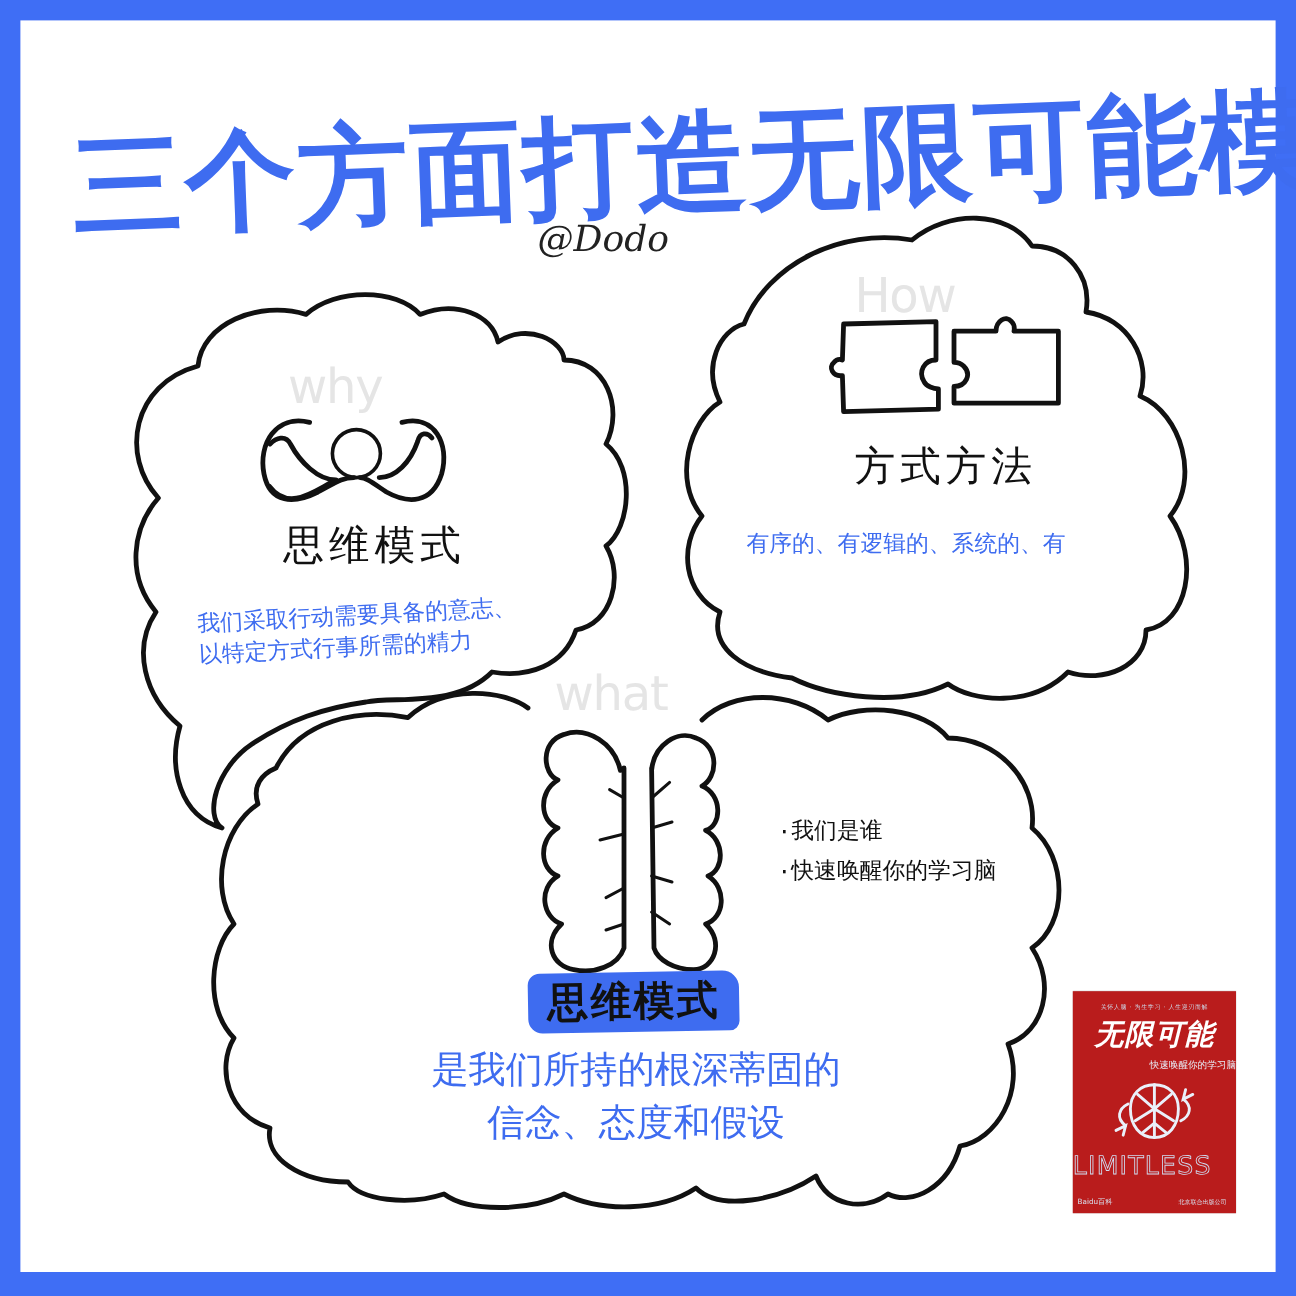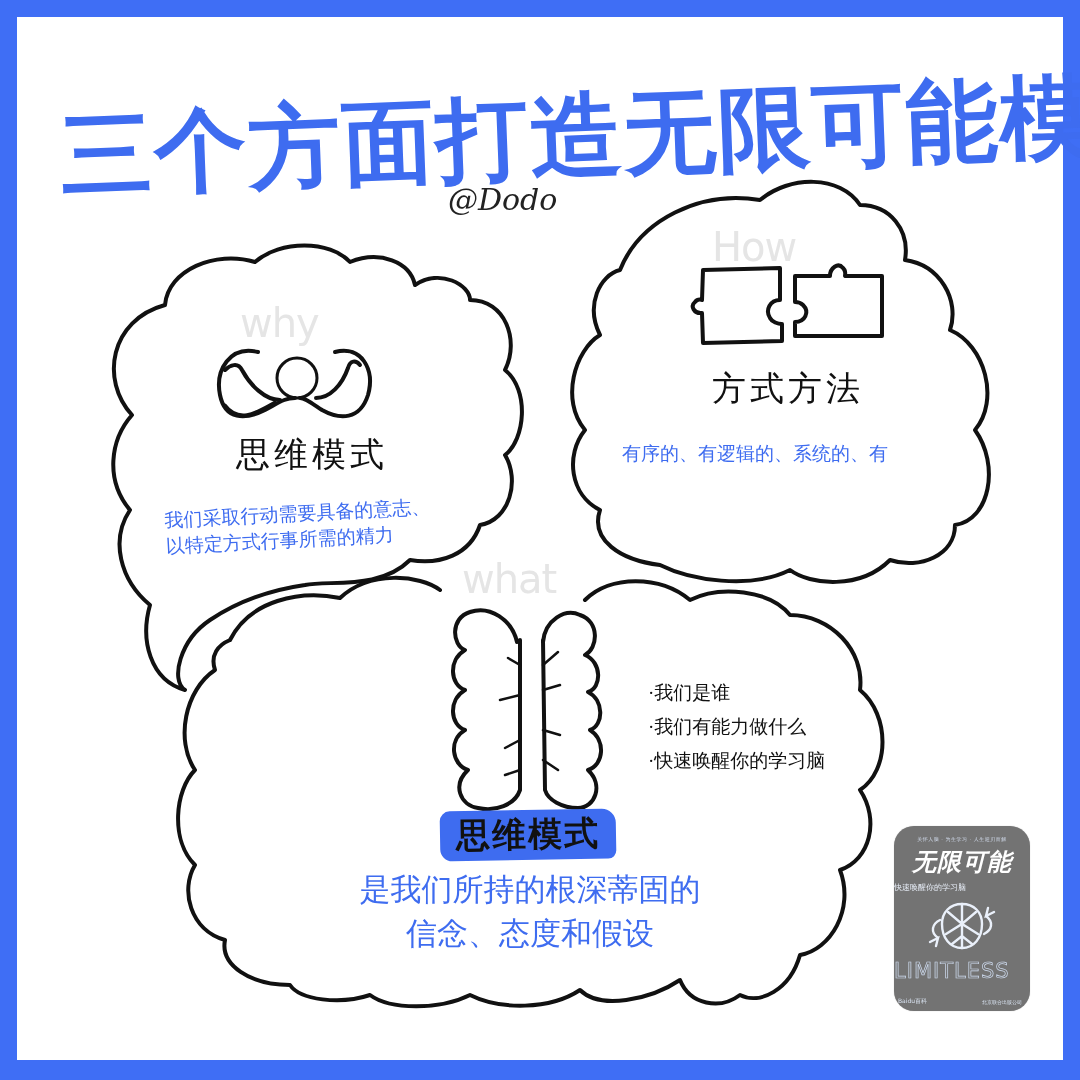--- a/index.html
+++ b/index.html
@@ -5,29 +5,29 @@
   html, body { margin: 0; padding: 0; }
   body { width: 1080px; height: 1080px; background: #3f6ef5; position: relative; overflow: hidden; font-family: "DejaVu Sans", sans-serif; }
   .canvas { position: absolute; left: 17px; top: 17px; width: 1046px; height: 1043px; background: #ffffff; overflow: hidden; }
   .abs { position: absolute; }
   .title { left: 60px; top: 92px; width: 960px; text-align: center; font-family: "DejaVu Sans", sans-serif; font-weight: bold; font-size: 92px; letter-spacing: 2px; color: #3e6cf0; transform: rotate(-2.2deg); transform-origin: center; white-space: nowrap; line-height: 1; }
   .author { left: 448px; top: 182px; font-family: "DejaVu Serif", serif; font-size: 30px; color: #222; font-style: italic; }
   svg.art { position: absolute; left: 0; top: 0; width: 1080px; height: 1080px; }
   .eng { font-family: "DejaVu Sans", sans-serif; color: #e5e5e5; font-size: 40px; letter-spacing: -1px; }
   .label-black { font-family: "DejaVu Sans", sans-serif; color: #111; font-size: 34px; letter-spacing: 4px; }
   .desc { font-family: "DejaVu Sans", sans-serif; color: #3e6cf0; font-size: 19px; line-height: 26px; }
-  .bullets { left: 648px; top: 676px; font-family: Liberation Serif, serif; color: #111; font-size: 19px; line-height: 34px; }
+  .bullets { left: 648px; top: 676px; font-family: Liberation Mono, monospace; color: #111; font-size: 19px; line-height: 34px; }
   .bullets div { white-space: nowrap; }
   .banner { left: 440px; top: 810px; width: 176px; height: 50px; background: #3e6cf0; border-radius: 10px 14px 8px 12px; transform: rotate(-1deg); display: flex; align-items: center; justify-content: center; }
   .banner span { color: #111; font-size: 34px; font-family: "DejaVu Sans", sans-serif; letter-spacing: 2px; font-weight: bold; }
-  .what-desc { left: 330px; top: 870px; width: 400px; text-align: center; font-family: Liberation Mono, monospace; color: #3e6cf0; font-size: 31px; line-height: 44px; }
-  .book { left: 894px; top: 826px; width: 136px; height: 185px; background: #737373; color: #fff; box-shadow: 0 0 1px rgba(0,0,0,.3); overflow: hidden; border-radius: 20px; }
+  .what-desc { left: 330px; top: 870px; width: 400px; text-align: center; font-family: Liberation Sans, sans-serif; color: #3e6cf0; font-size: 31px; line-height: 44px; }
+  .book { left: 894px; top: 826px; width: 136px; height: 185px; background: #b91c1c; color: #fff; box-shadow: 0 0 1px rgba(0,0,0,.3); overflow: hidden; }
   .book .tagline { position: absolute; left: 0; right: 0; top: 10px; text-align: center; font-size: 5px; color: #cfd8e8; letter-spacing: 0.5px; }
   .book .btitle { position: absolute; left: 0; right: 0; top: 20px; text-align: center; font-size: 24px; font-weight: bold; font-style: italic; letter-spacing: 1px; }
-  .book .bsub { position: absolute; left: 0; right: 0; top: 56px; text-align: left; font-size: 8px; color: #e8eef8; }
+  .book .bsub { position: absolute; left: 0; right: 0; top: 56px; text-align: right; font-size: 8px; color: #e8eef8; }
   .book .blimit { position: absolute; left: 0; right: 0; top: 133px; text-align: left; font-size: 21px; color: transparent; -webkit-text-stroke: 0.7px #cfdcf0; letter-spacing: 1px; font-family: "DejaVu Sans", sans-serif; }
   .book .bpub { position: absolute; left: 4px; bottom: 5px; font-size: 6px; color: #d8e2f0; }
   .book .bpub2 { position: absolute; right: 8px; bottom: 6px; font-size: 5px; color: #d8e2f0; }
 </style>
 </head>
 <body>
 
 <div class="canvas"></div>
 
 <svg class="art" viewBox="0 0 1080 1080">
@@ -121,21 +121,20 @@
 
 <div class="abs eng" style="left:712px; top:224px;">How</div>
 <div class="abs label-black" style="left:712px; top:366px;">方式方法</div>
 <div class="abs desc" style="left:622px; top:440px;">
   <div>有序的、有逻辑的、系统的、有</div>
 </div>
 
 <div class="abs eng" style="left:462px; top:556px;text-align:right;">what</div>
 <div class="abs bullets">
   <div>·我们是谁</div>
-  <div>·我们有能力做什么</div>
   <div>·快速唤醒你的学习脑</div>
 </div>
 <div class="abs banner">
   <span>思维模式</span>
 </div>
 <div class="abs what-desc">
   <div>是我们所持的根深蒂固的</div>
   <div>信念、态度和假设</div>
 </div>
 

